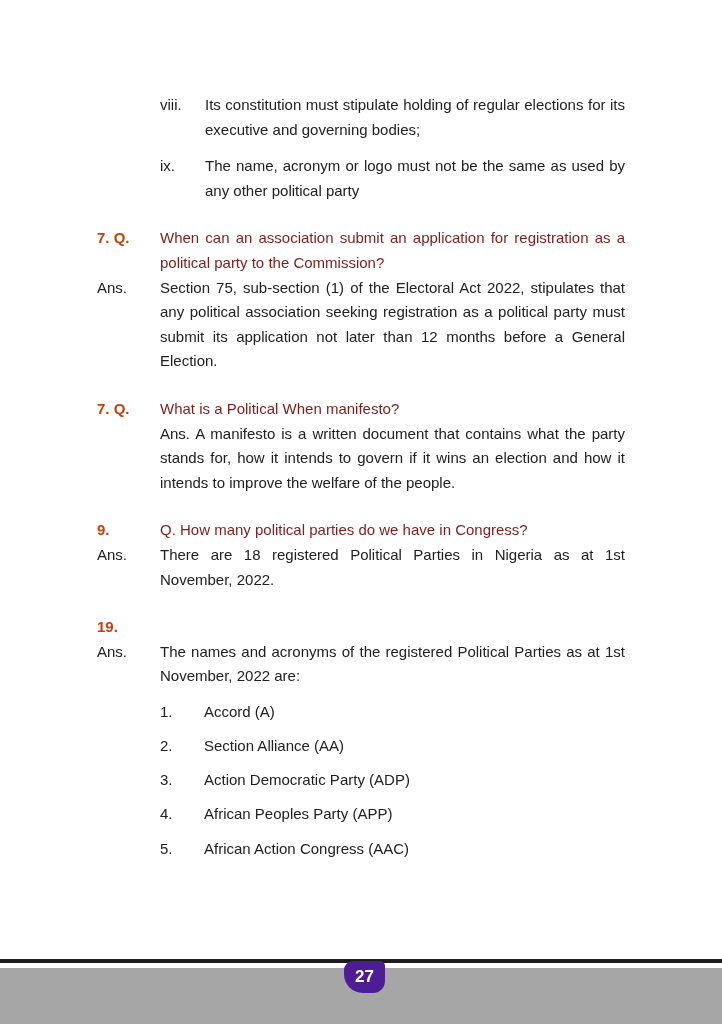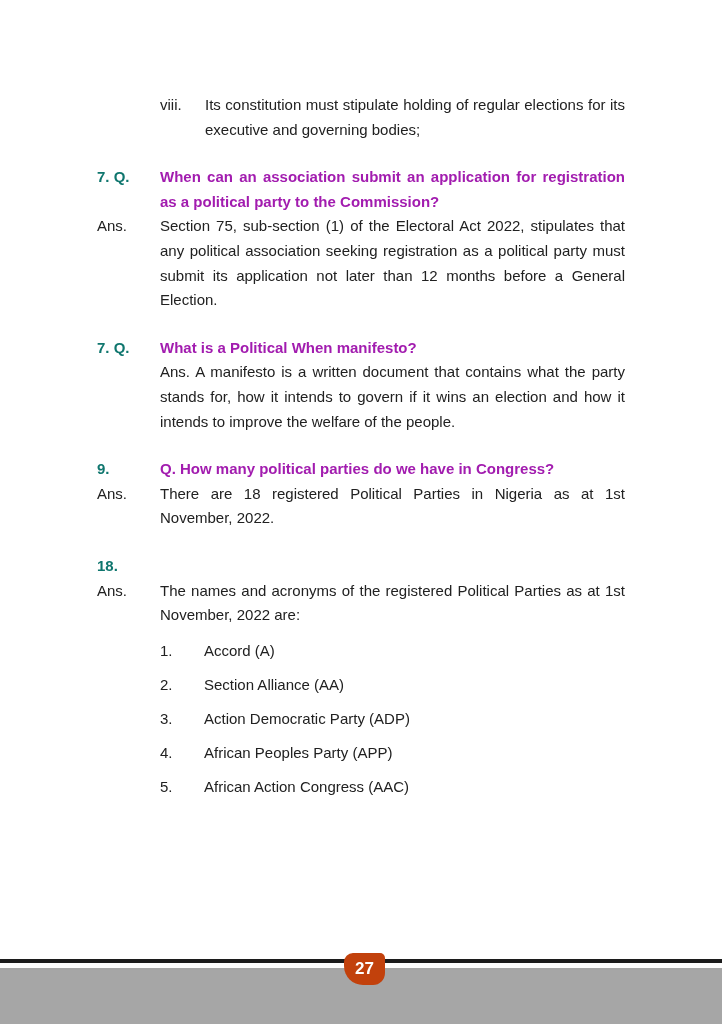--- a/index.html
+++ b/index.html
@@ -21,28 +21,28 @@
     right: 97px;
     color: #212121;
     font-size: 15px;
     line-height: 24.6px;
   }
   .row { display: flex; align-items: flex-start; }
   .label-col {
     width: 63px;
     flex-shrink: 0;
   }
-  .label-col.bold { font-weight: 700; color: #0f766e; }
+  .label-col.bold { font-weight: 700; color: #c2410c; }
   p { margin: 0; }
   .jtext {
     flex: 1;
     text-align: justify;
     text-justify: inter-word;
   }
-  .question { font-weight: 700; color: #a21caf; }
+  .question { font-weight: 400; color: #7f1d1d; }
   
   .sub-item { display: flex; margin-left: 63px; }
   .sub-item + .sub-item { margin-top: 12px; }
   .sub-marker { width: 45px; flex-shrink: 0; }
   .qa-block { margin-top: 23px; }
   
   .party-list { margin-top: 11px; margin-left: 63px; }
   .party-item { display: flex; }
   .party-item + .party-item { margin-top: 9.6px; }
   .party-num { width: 44px; flex-shrink: 0; }
@@ -76,20 +76,24 @@
 </head>
 <body>
 
 <div class="page">
   <div class="doc" style="color: rgb(33, 33, 33);">
 
     <div class="sub-item">
       <span class="sub-marker">viii.</span>
       <p class="jtext">Its constitution must stipulate holding of regular elections for its executive and governing bodies;</p>
     </div>
+    <div class="sub-item">
+      <span class="sub-marker">ix.</span>
+      <p class="jtext">The name, acronym or logo must not be the same as used by any other political party</p>
+    </div>
 
     <div class="qa-block">
       <div class="row">
         <span class="label-col bold">7. Q.</span>
         <p class="jtext question">When can an association submit an application for registration as a political party to the Commission?</p>
       </div>
       <div class="row">
         <span class="label-col">Ans.</span>
         <p class="jtext">Section 75, sub-section (1) of the Electoral Act 2022, stipulates that any political association seeking registration as a political party must submit its application not later than 12 months before a General Election.</p>
       </div>
@@ -112,21 +116,21 @@
         <p class="jtext question">Q. How many political parties do we have in Congress?</p>
       </div>
       <div class="row">
         <span class="label-col">Ans.</span>
         <p class="jtext">There are 18 registered Political Parties in Nigeria as at 1st November, 2022.</p>
       </div>
     </div>
 
     <div class="qa-block">
       <div class="row">
-        <span class="label-col bold">18.</span>
+        <span class="label-col bold">19.</span>
       </div>
       <div class="row">
         <span class="label-col">Ans.</span>
         <p class="jtext">The names and acronyms of the registered Political Parties as at 1st November, 2022 are:</p>
       </div>
     </div>
 
     <div class="party-list">
       <div class="party-item">
         <span class="party-num">1.</span>
@@ -147,16 +151,16 @@
       <div class="party-item">
         <span class="party-num">5.</span>
         <p>African Action Congress (AAC)</p>
       </div>
     </div>
 
   </div>
 
   <div class="footer-rule" style="background: rgb(28, 28, 28);"></div>
   <div class="footer-bar" style="background: rgb(166, 166, 166);"></div>
-  <div class="page-badge" style="background: #c2410c; color: rgb(255, 255, 255);">
+  <div class="page-badge" style="background: #4c1d95; color: rgb(255, 255, 255); margin-top: 8px;">
     <span>27</span>
   </div>
 </div>
 
 </body></html>

